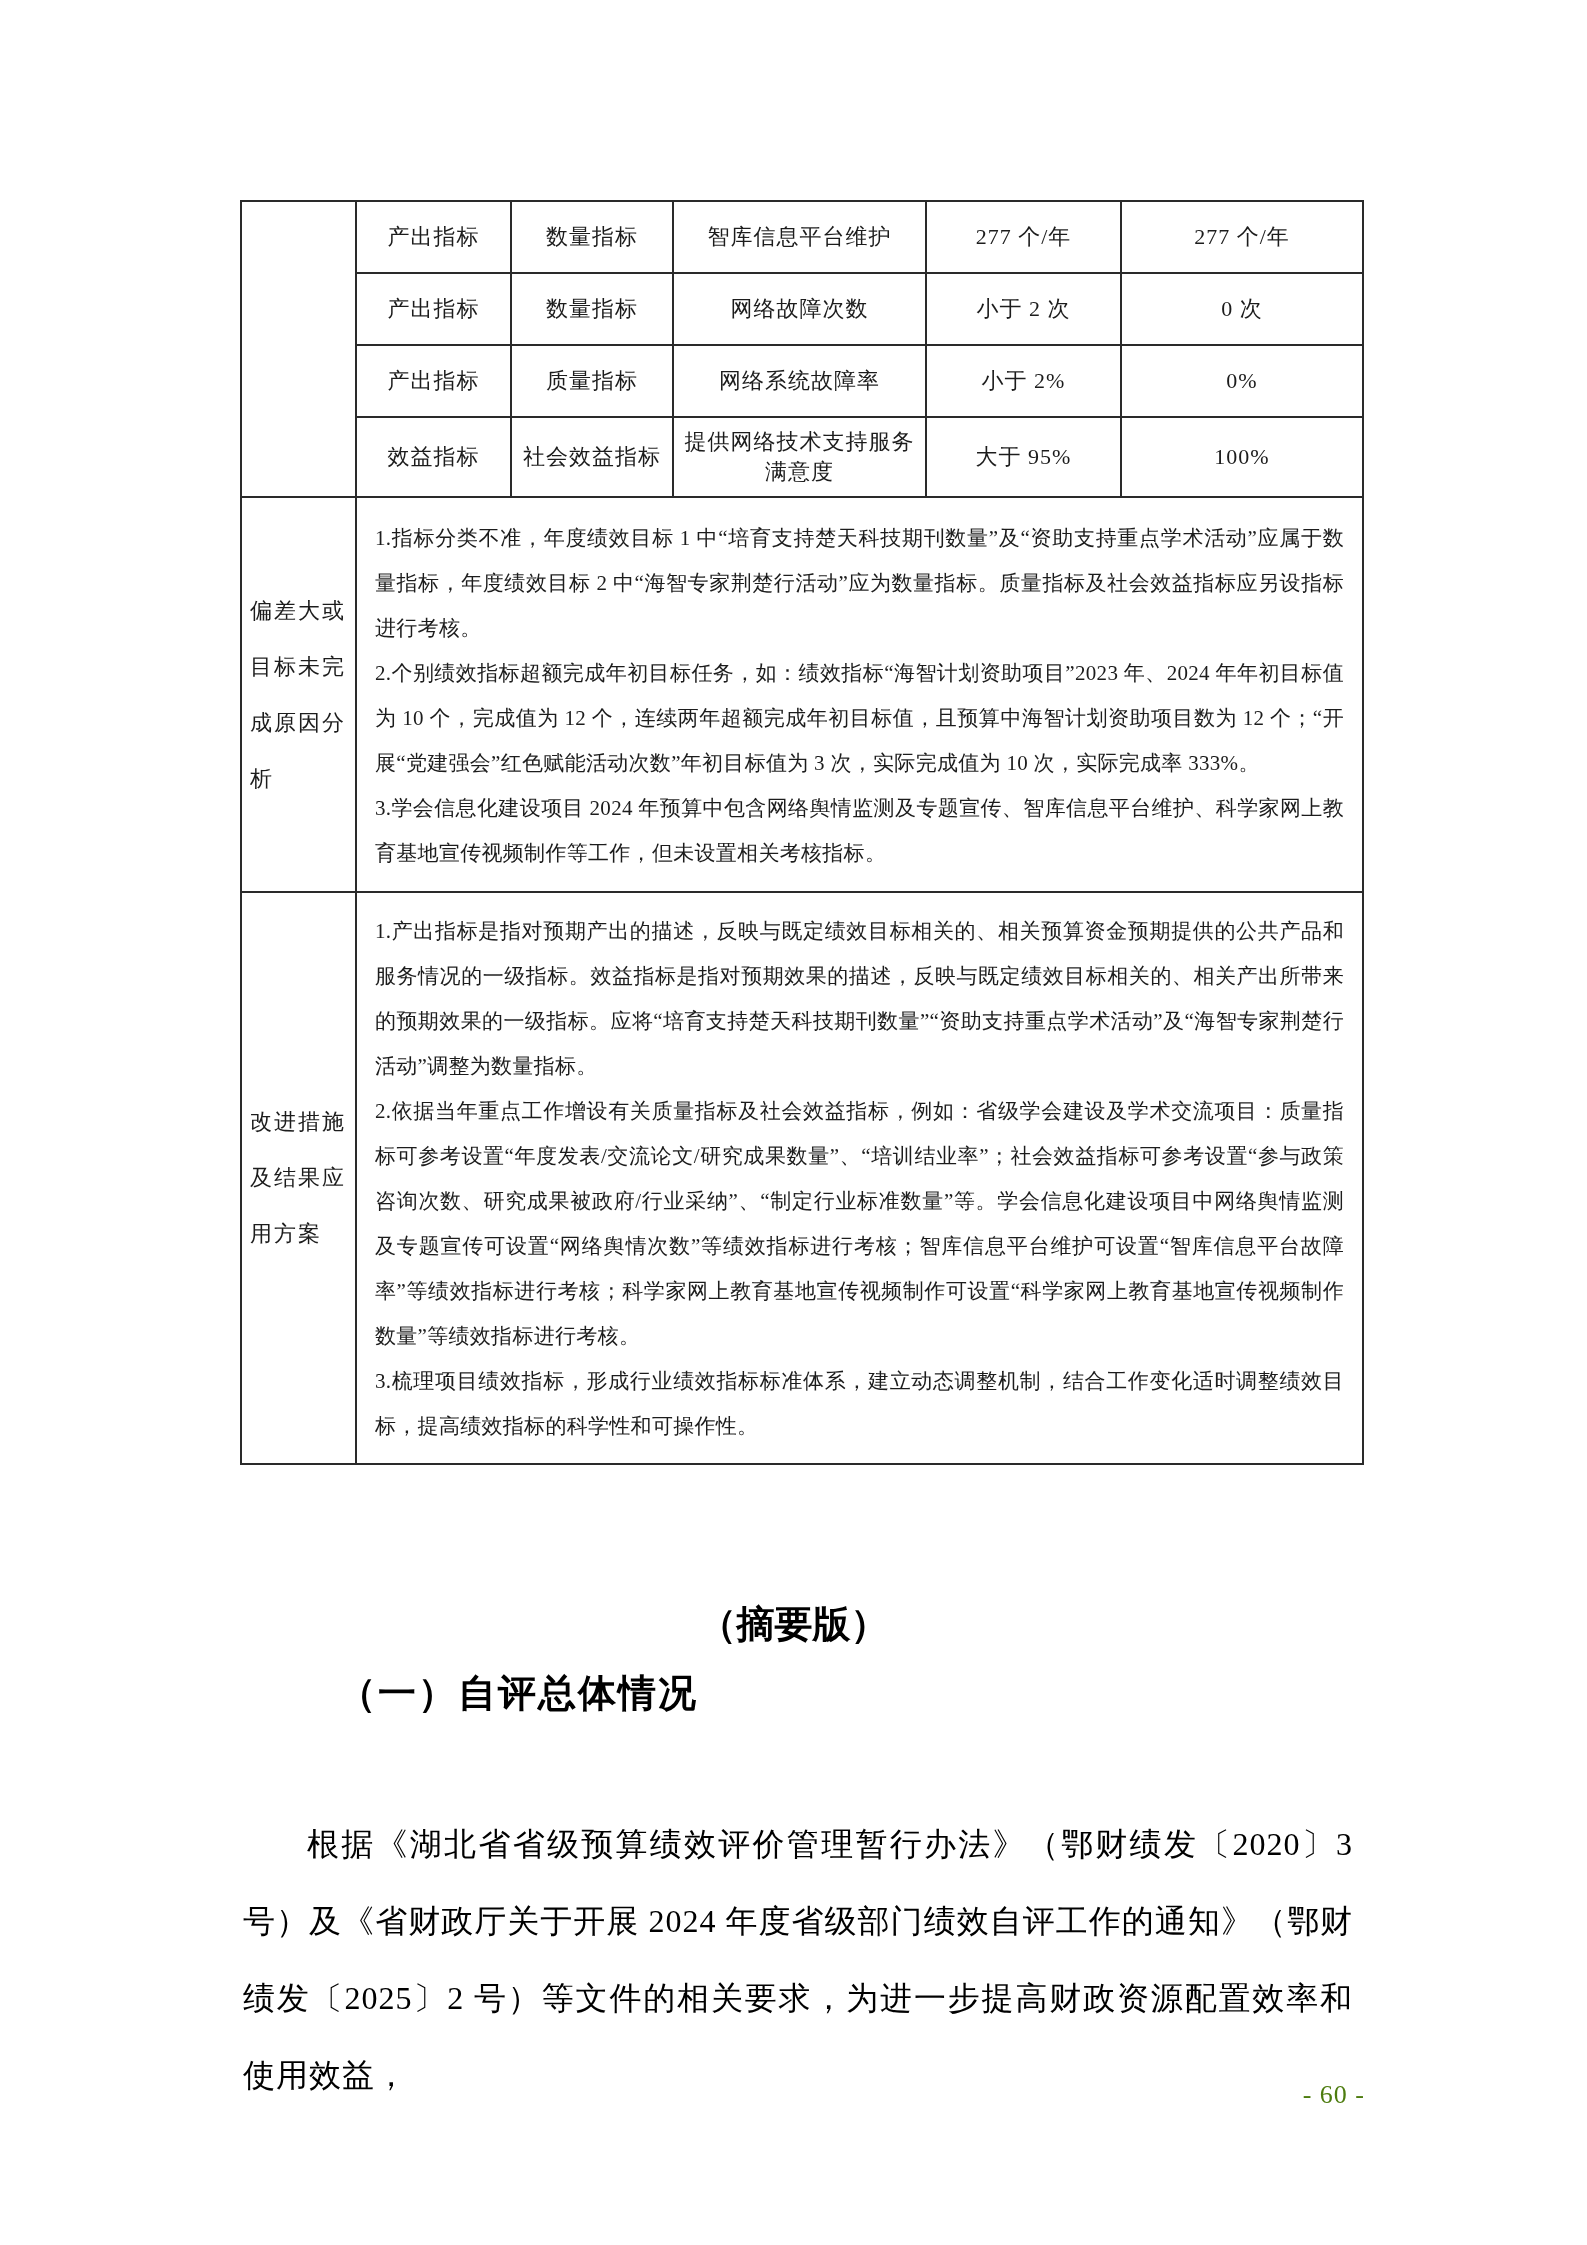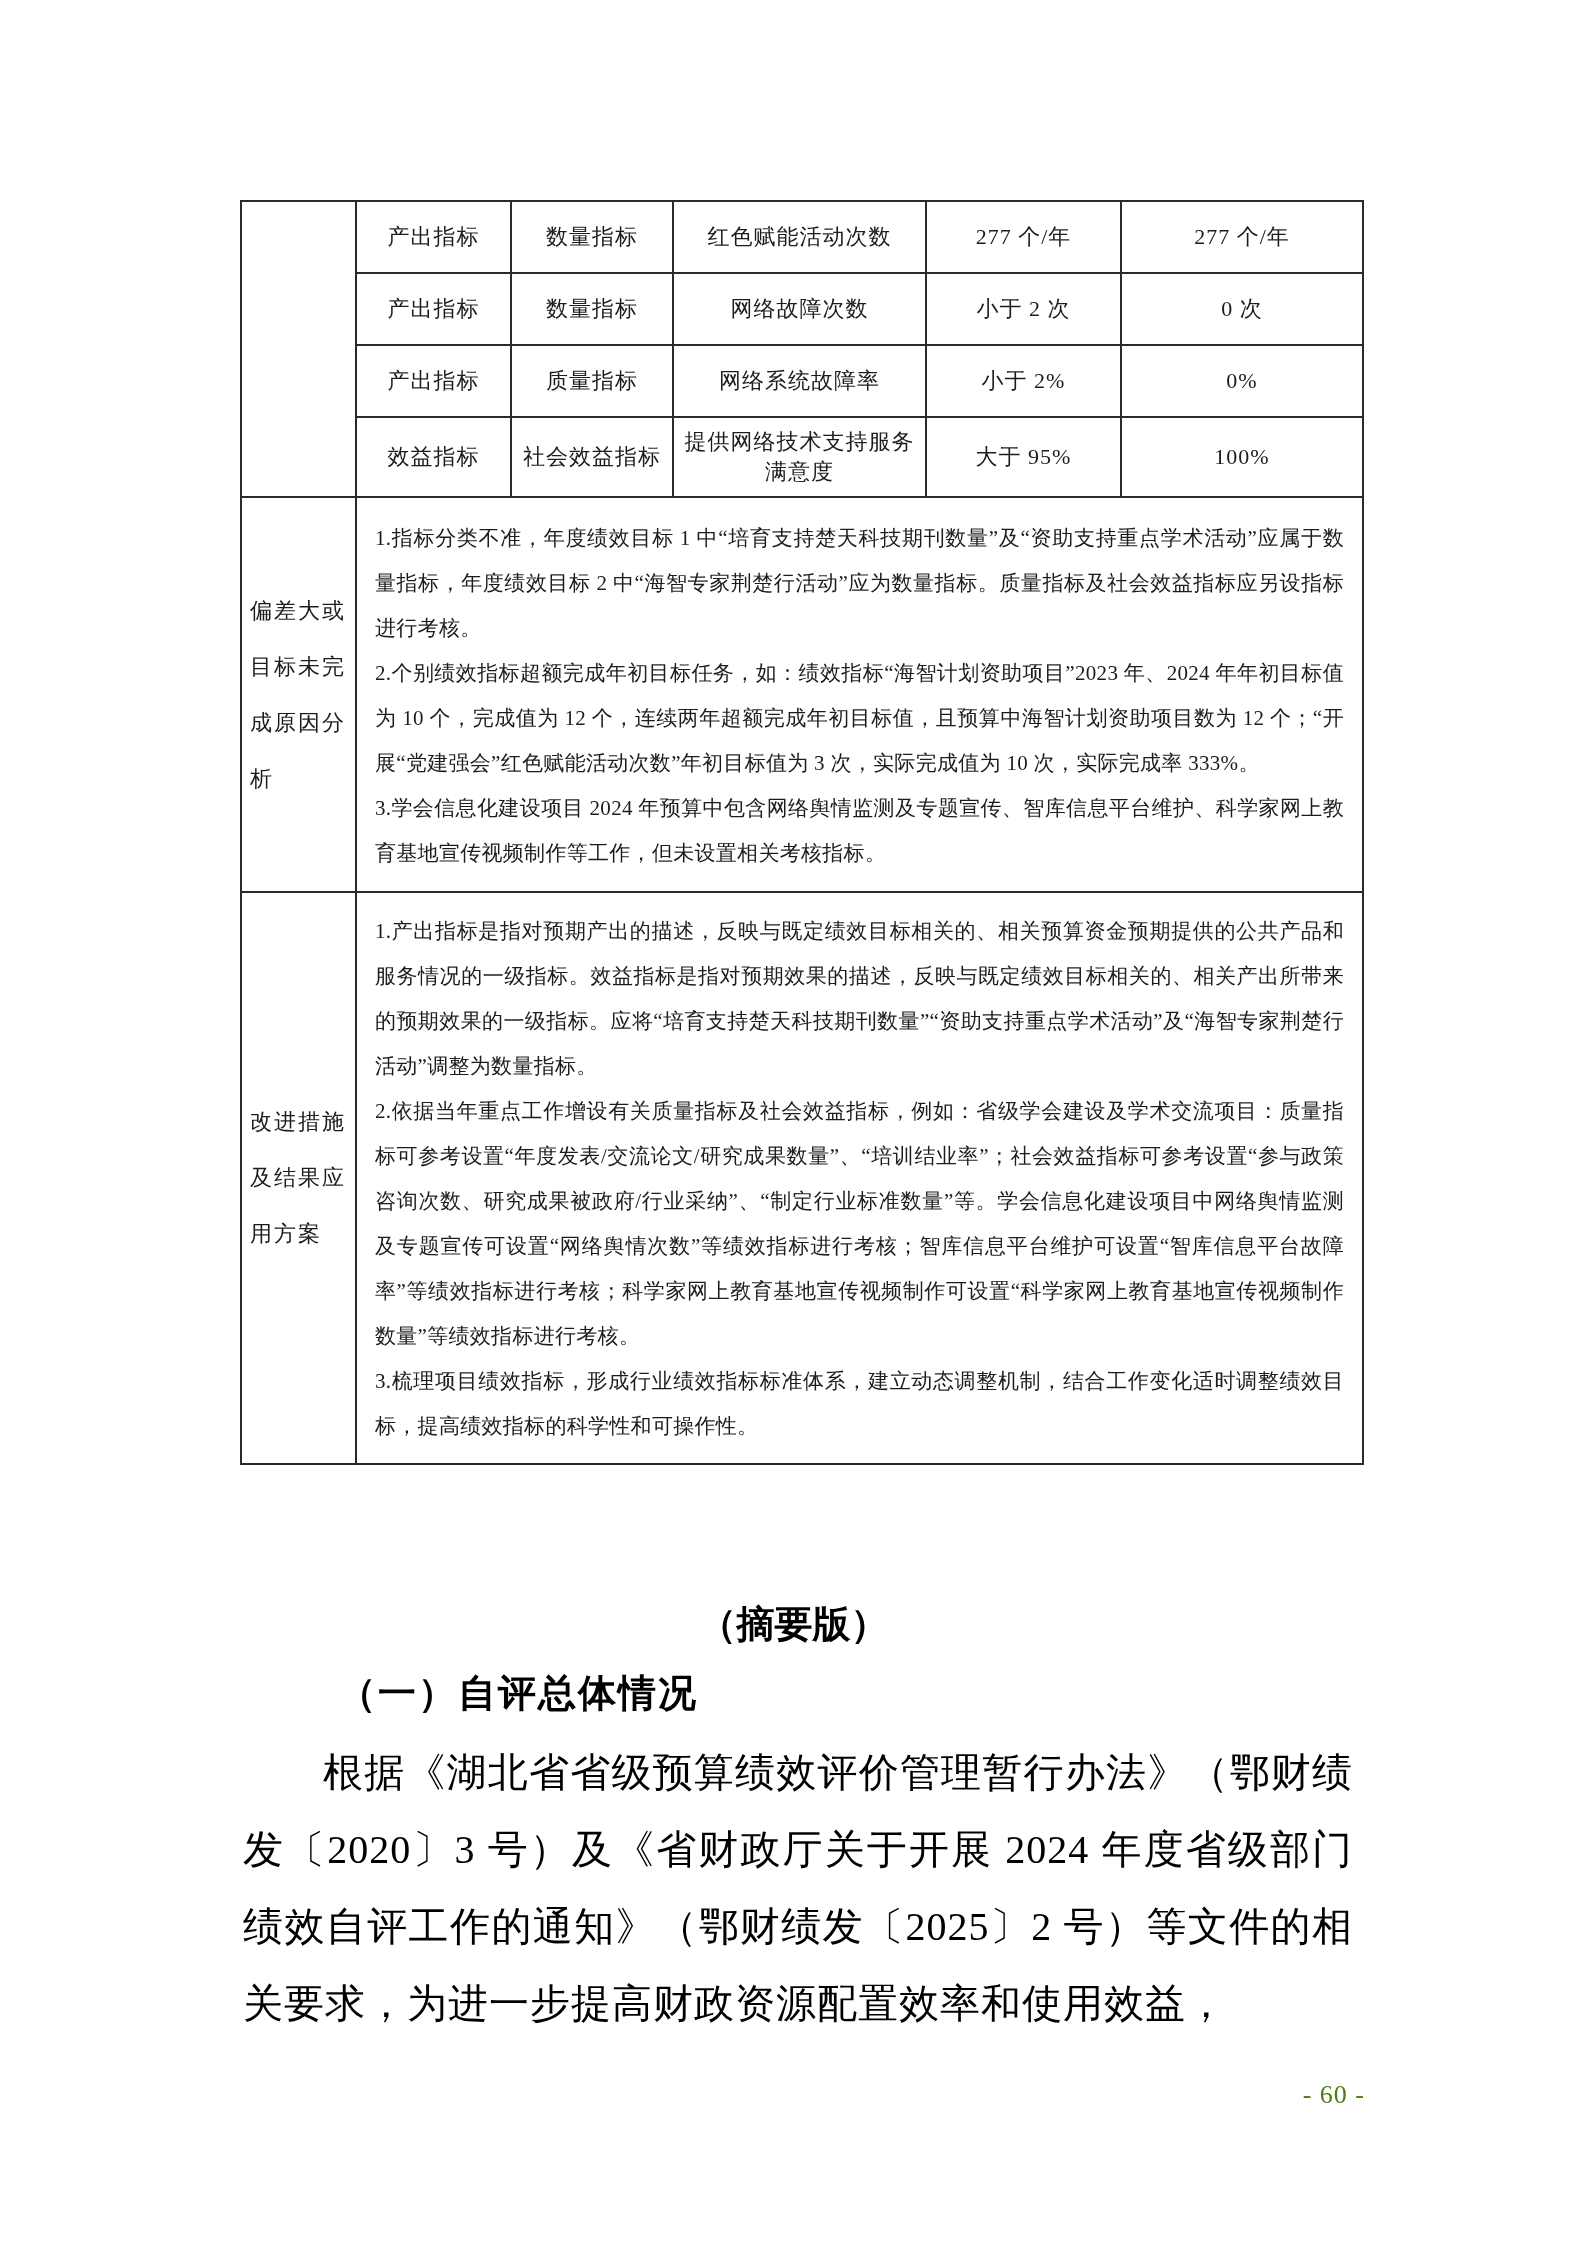--- a/index.html
+++ b/index.html
@@ -74,23 +74,23 @@
     color:#000;
   }
   .h2 {
     position:absolute; top:1668px; left:338px;
     font-size:38px;
     font-weight:bold;
     letter-spacing:2px;
     color:#000000;
   }
   .bodytext {
-    position:absolute; top:1734px; left:243px;
+    position:absolute; top:1806px; left:243px;
     width:1110px;
-    font-size:40px;
+    font-size:32px;
     line-height:77px;
     letter-spacing:1px;
     text-align:justify;
     text-indent:2em;
     color:#000;
   }
   .pagenum {
     position:absolute; top:2080px; right:222px;
     font-size:26px;
     letter-spacing:1px;
@@ -109,21 +109,21 @@
         <col style="width:162px">
       <col style="width:253px">
         <col style="width:195px">
         <col style="width:242px">
     </colgroup>
     <tbody>
       <tr class="r-std">
         <td class="rowlabel" rowspan="4"></td>
         <td class="c-ind">产出指标</td>
         <td class="c-ind">数量指标</td>
-        <td class="c-ind">红色赋能活动次数</td>
+        <td class="c-ind">智库信息平台维护</td>
         <td class="c-ind">277 个/年</td>
         <td class="c-ind">277 个/年</td>
       </tr>
       <tr class="r-std">
         <td class="c-ind">产出指标</td>
         <td class="c-ind">数量指标</td>
         <td class="c-ind">网络故障次数</td>
         <td class="c-ind">小于 2 次</td>
         <td class="c-ind">0 次</td>
       </tr>

